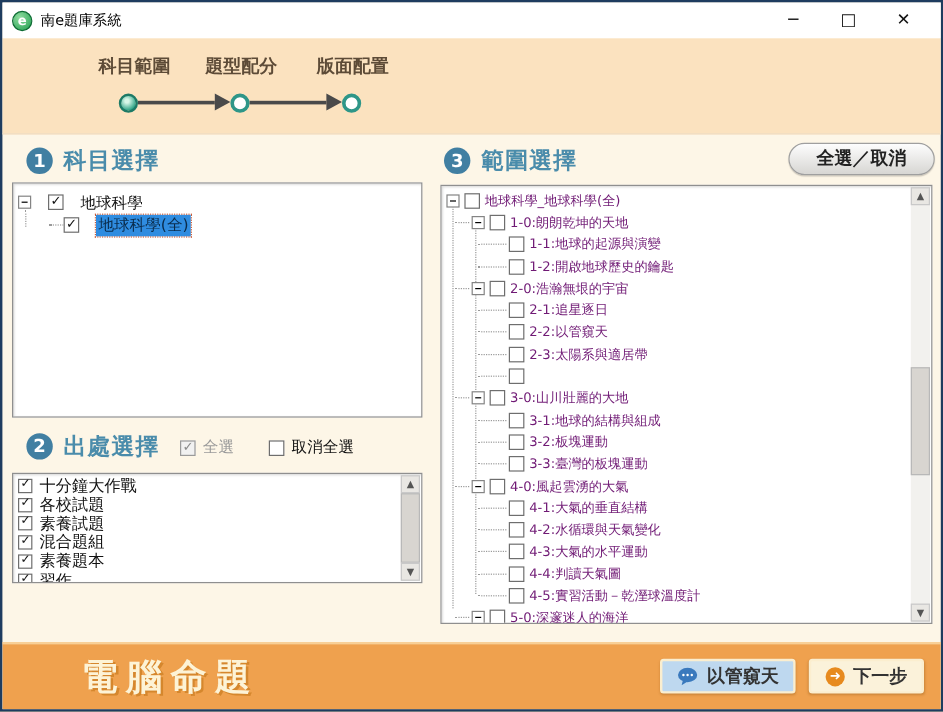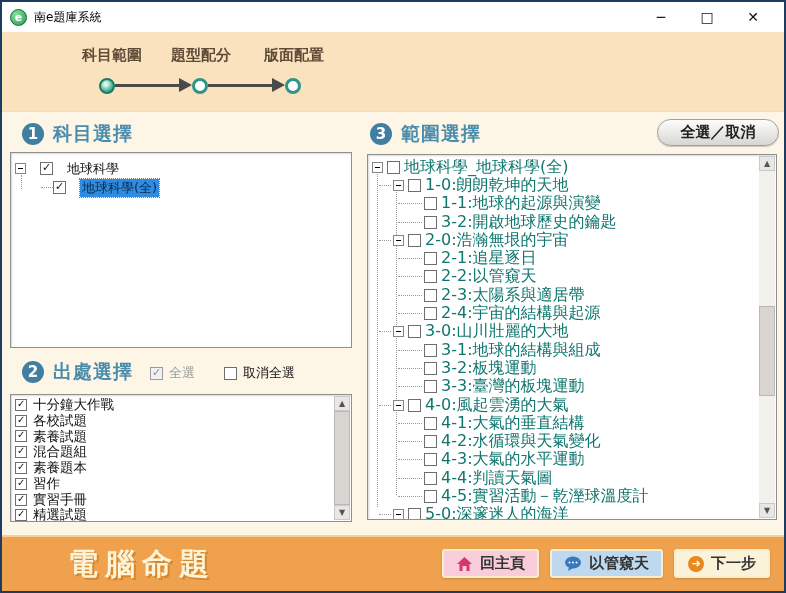--- a/index.html
+++ b/index.html
@@ -51,21 +51,21 @@
   .spine{position:absolute;width:1px;border-left:1px dotted #9a9a9a;z-index:0;}
   
   .tree-row{position:relative;display:flex;align-items:center;font-size:13px;color:#111;z-index:1;}
   .sel-label{background:#2f8ce0;color:#0a2b4a;outline:1px dotted #c75f3f;padding:0 2px;}
   
   .src-row{display:flex;align-items:center;height:15.8px;font-size:13.5px;color:#111;}
   .src-row .cb{width:12px;height:12px;margin:0 6px 0 4px;}
   .src-row .cb.checked::after{font-size:10px;top:-2px;}
   
   .rng-row{position:relative;display:flex;align-items:center;height:18.3px;
-    font-size:16px;color:#0f766e;z-index:1;}
+    font-size:11px;color:#701a75;z-index:1;}
   .rng-row .cb{margin-right:4px;}
   .rng-row .expander{margin-right:4px;}
   
   .sbar{position:absolute;top:1px;bottom:1px;right:1px;width:16px;background:#f2f1ee;z-index:2;}
   .sbtn{position:absolute;left:0;right:0;height:15px;background:#e9e7e3;border:1px solid #c9c9c9;
     color:#555;font-size:8px;display:flex;align-items:center;justify-content:center;}
   .sthumb{position:absolute;left:0;right:0;background:#d8d5d0;border:1px solid #b8b8b8;}
   
   .chk-group{position:absolute;display:flex;align-items:center;gap:6px;font-size:13px;}
   .pill-btn{position:absolute;left:655px;top:117px;width:122px;height:27px;border-radius:14px;
@@ -143,21 +143,21 @@
   </div>
   <div class="chk-group" style="left:148px;top:362px;color:#9a9a9a">
     <span class="cb checked disabled"></span>
     <span>全選</span>
   </div>
   <div class="chk-group" style="left:222px;top:362px;color:#111">
     <span class="cb"></span>
     <span>取消全選</span>
   </div>
 
-  <div class="sunken" style="left:8px;top:392px;width:342px;height:128px;overflow:hidden;padding-top:2px">
+  <div class="sunken" style="left:8px;top:392px;width:342px;height:92px;overflow:hidden;padding-top:2px">
     <div id="source-rows">
         <div class="src-row">
           <span class="cb checked"></span>
           <span>十分鐘大作戰</span>
         </div>
         <div class="src-row">
           <span class="cb checked"></span>
           <span>各校試題</span>
         </div>
         <div class="src-row">
@@ -214,21 +214,21 @@
           <span>1-0:朗朗乾坤的天地</span>
         </div>
         <div class="rng-row" style="margin-left: 30px;">
           <span class="stub" style="width: 24px; margin-right: 2px;"></span>
           <span class="cb"></span>
           <span>1-1:地球的起源與演變</span>
         </div>
         <div class="rng-row" style="margin-left: 30px;">
           <span class="stub" style="width: 24px; margin-right: 2px;"></span>
           <span class="cb"></span>
-          <span>3-2:開啟地球歷史的鑰匙</span>
+          <span>1-2:開啟地球歷史的鑰匙</span>
         </div>
         <div class="rng-row" style="margin-left: 11px;">
           <span class="stub" style="width: 12px; margin-right: 2px;"></span>
           <span class="expander"></span>
           <span class="cb"></span>
           <span>2-0:浩瀚無垠的宇宙</span>
         </div>
         <div class="rng-row" style="margin-left: 30px;">
           <span class="stub" style="width: 24px; margin-right: 2px;"></span>
           <span class="cb"></span>
@@ -240,21 +240,20 @@
           <span>2-2:以管窺天</span>
         </div>
         <div class="rng-row" style="margin-left: 30px;">
           <span class="stub" style="width: 24px; margin-right: 2px;"></span>
           <span class="cb"></span>
           <span>2-3:太陽系與適居帶</span>
         </div>
         <div class="rng-row" style="margin-left: 30px;">
           <span class="stub" style="width: 24px; margin-right: 2px;"></span>
           <span class="cb"></span>
-          <span>2-4:宇宙的結構與起源</span>
         </div>
         <div class="rng-row" style="margin-left: 11px;">
           <span class="stub" style="width: 12px; margin-right: 2px;"></span>
           <span class="expander"></span>
           <span class="cb"></span>
           <span>3-0:山川壯麗的大地</span>
         </div>
         <div class="rng-row" style="margin-left: 30px;">
           <span class="stub" style="width: 24px; margin-right: 2px;"></span>
           <span class="cb"></span>
@@ -311,26 +310,20 @@
     <div class="sbar">
       <div class="sbtn" style="top:0">▲</div>
       <div class="sthumb" style="top:150px;height:90px"></div>
       <div class="sbtn" style="bottom:0">▼</div>
     </div>
   </div>
 
   <div class="footer">
     <div class="footer-title">電腦命題</div>
     <div class="footer-btns">
-      <div class="f-btn home">
-        <svg width="17" height="16" viewBox="0 0 17 16">
-          <path d="M8.5 1 L16 8 H13.5 V15 H10.5 V10 H6.5 V15 H3.5 V8 H1 Z" fill="#d6376e"></path>
-        </svg>
-        <span>回主頁</span>
-      </div>
       <div class="f-btn help">
         <svg width="18" height="15" viewBox="0 0 18 15">
           <ellipse cx="9" cy="6.5" rx="8" ry="6" fill="#3a79bd"></ellipse>
           <path d="M5 11 L4 15 L9 12 Z" fill="#3a79bd"></path>
           <circle cx="5.5" cy="6.5" r="1" fill="#fff"></circle>
             <circle cx="9" cy="6.5" r="1" fill="#fff"></circle>
             <circle cx="12.5" cy="6.5" r="1" fill="#fff"></circle>
         </svg>
         <span>以管窺天</span>
       </div>

